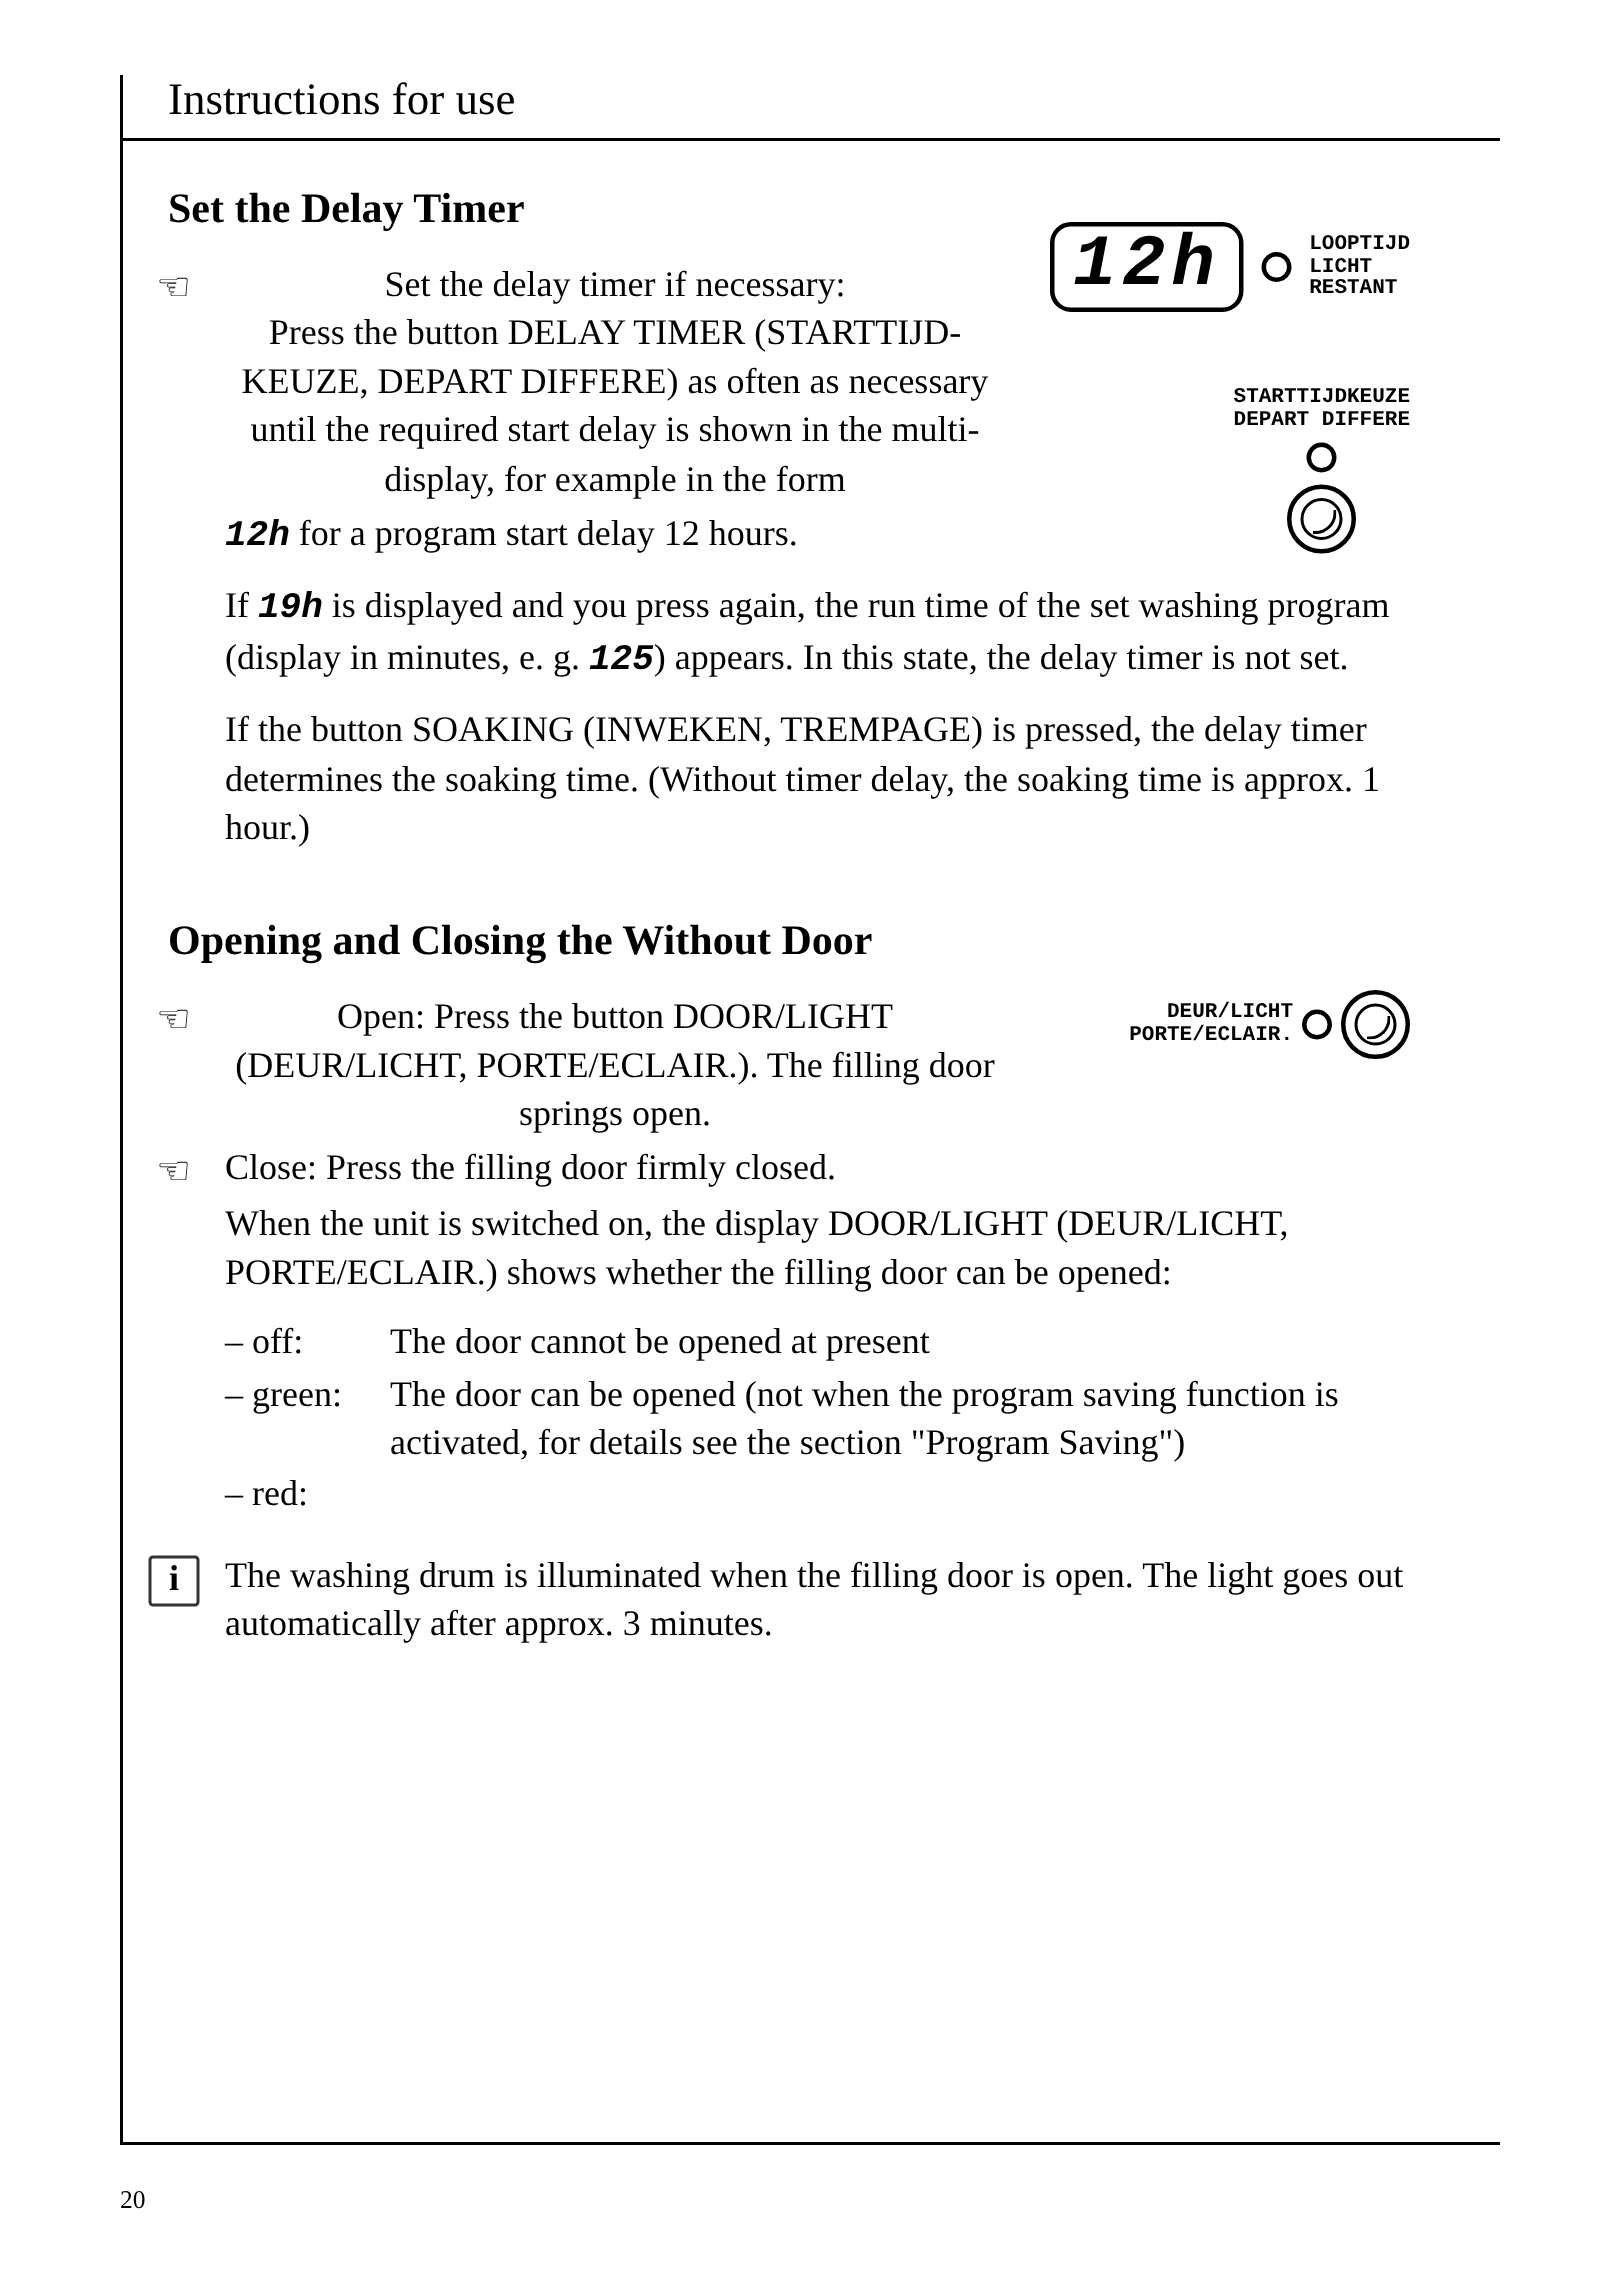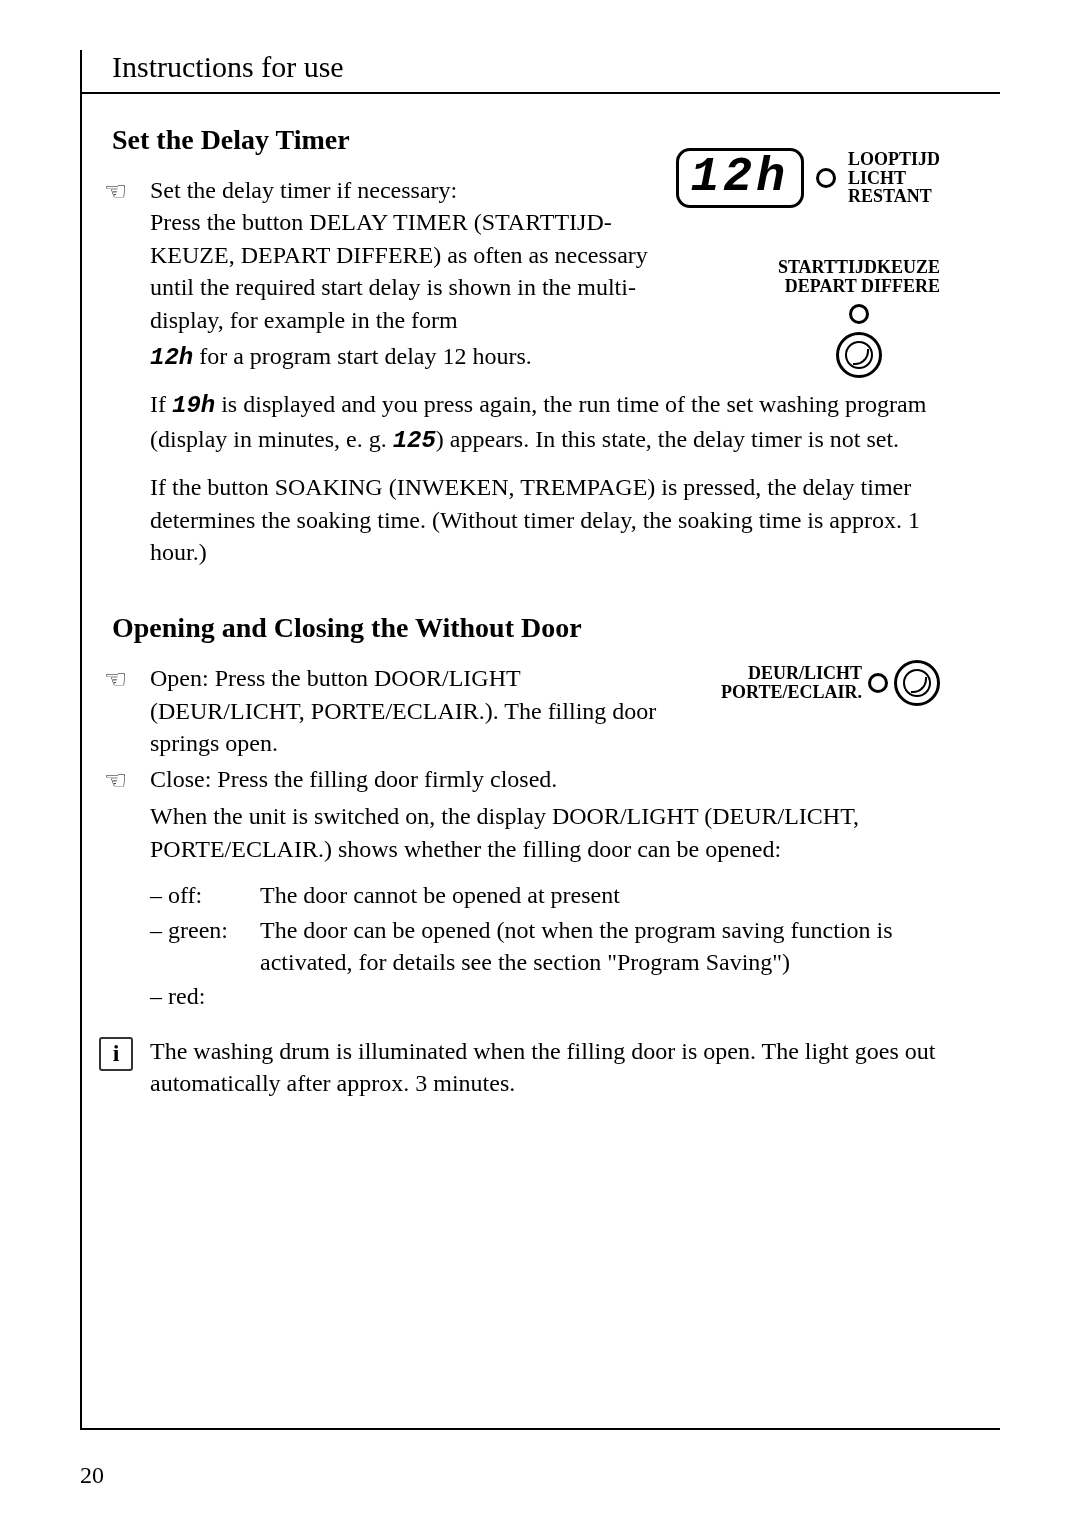--- a/index.html
+++ b/index.html
@@ -42,20 +42,21 @@
       padding-top: 2px;
     }
     .text-cell {
       flex: 1;
       font-size: 24px;
       line-height: 1.35;
       padding-right: 20px;
     }
     .text-cell.narrow {
       max-width: 540px;
+      text-align: center;
     }
     .seg-font {
       font-family: 'Courier New', monospace;
       font-weight: bold;
       font-style: italic;
     }
     .indent-block {
       margin-left: 68px;
       font-size: 24px;
       line-height: 1.35;
@@ -107,23 +108,23 @@
       align-items: center;
       gap: 12px;
     }
     .led-ring {
       width: 20px; height: 20px;
       border: 3px solid #000;
       border-radius: 50%;
       display: inline-block;
     }
     .small-labels {
-      font-family: Liberation Serif, serif;
-      font-weight: bold;
-      font-size: 18px;
+      font-family: Liberation Mono, monospace;
+      font-weight: bold;
+      font-size: 14px;
       line-height: 1.05;
     }
     .button-diagram {
       display: flex;
       align-items: center;
       gap: 8px;
       margin-top: 16px;
       flex-direction: column;
     }
     .button-outer {
@@ -157,23 +158,23 @@
       position: absolute;
       right: 60px;
       top: 610px;
       display: flex;
       align-items: center;
       gap: 6px;
     }
     .labels-right { text-align: right; }
     .page-num {
       position: absolute;
-      bottom: 40px;
+      bottom: 52px;
       left: 80px;
-      font-size: 24px;
+      font-size: 17px;
     }
     .section-gap { height: 30px; }
   </style>
 </head>
 <body>
 
 <div class="page">
   <div class="content-frame">
     <div class="header-text">Instructions for use</div>
 

